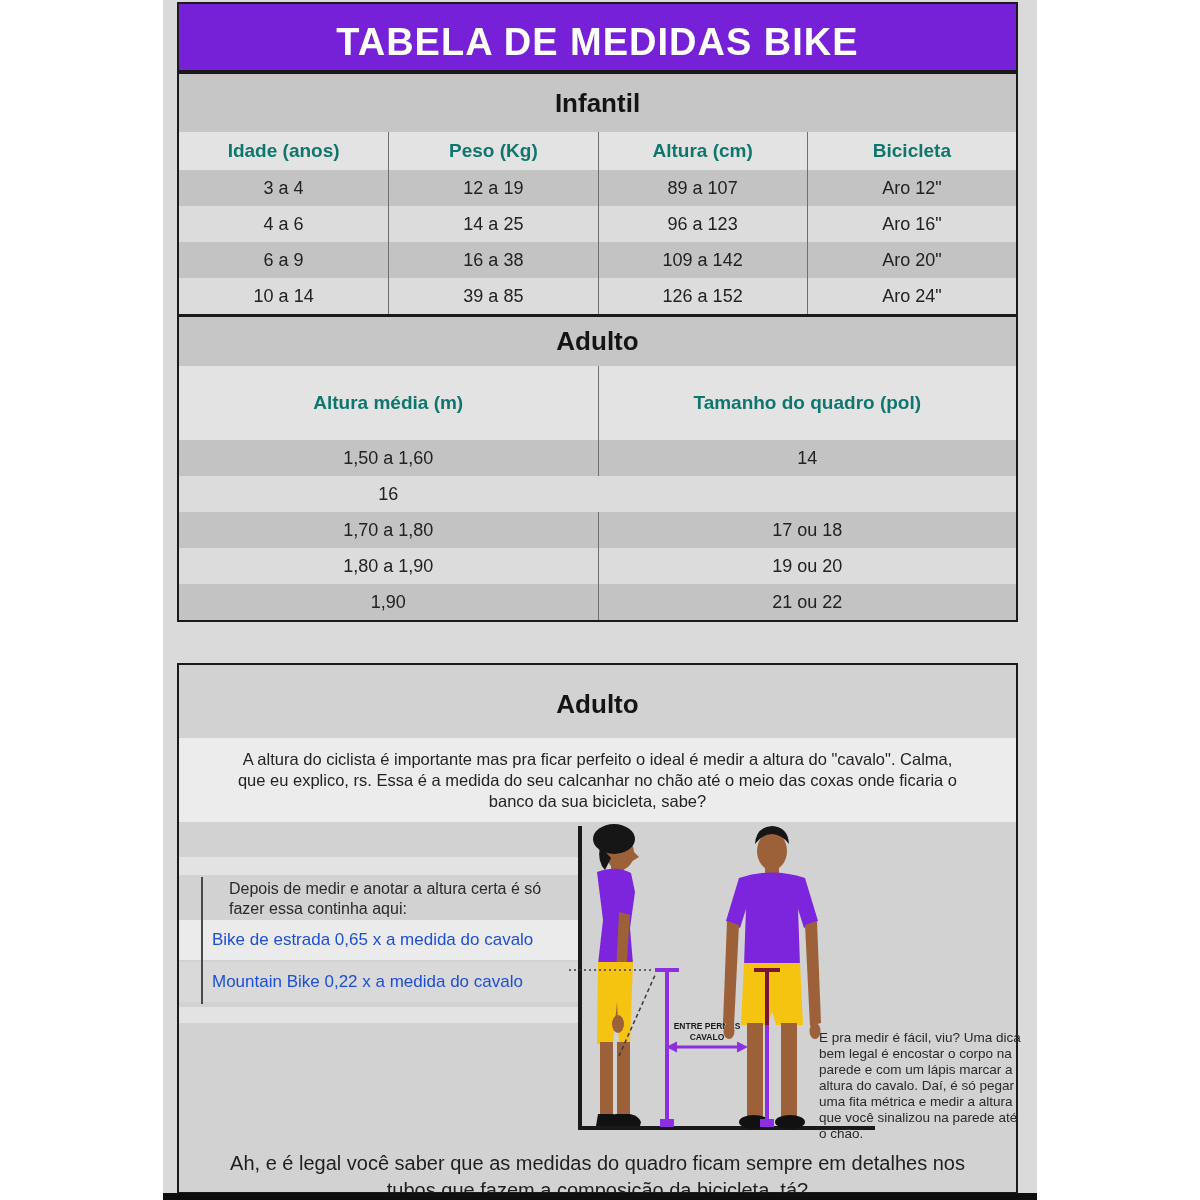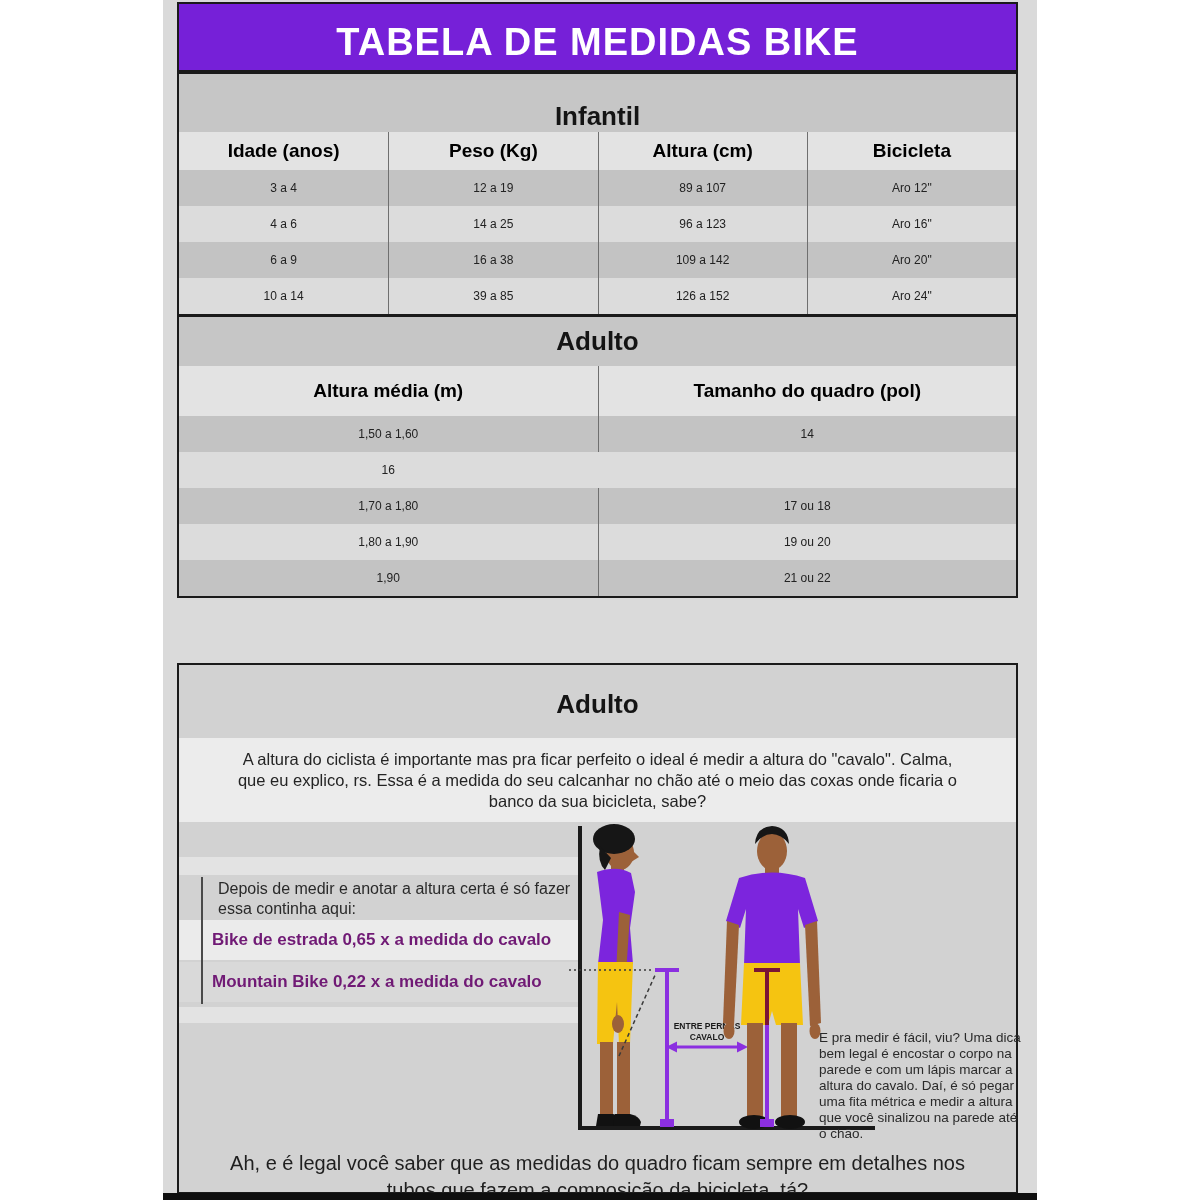--- a/index.html
+++ b/index.html
@@ -17,56 +17,56 @@
   
   .purple-header { top:2px; height:70px; background:#7620d8; }
   .main-title {
     text-align:center; padding-top:17px; color:#ffffff;
     font-size:38px; font-weight:bold; letter-spacing:1px;
   }
 
   
   .tables-box { top:72px; background:#dbdbdb; }
   .section-band { background:#c6c6c6; display:flex; align-items:center; justify-content:center; }
-  .section-band.first { height:58px;align-items:flex-end; }
+  .section-band.first { height:58px; }
   .section-band.second { height:52px; border-top:3px solid #1a1a1a; }
   .section-title { font-size:26px; font-weight:bold; color:#141414; }
   .trow { display:flex; width:100%; }
   .trow .cell {
     display:flex; align-items:center; justify-content:center;
-    font-size:12px; color:#222;
-  }
-  .thead .cell { font-weight:bold; font-size:19px; color:#000000; }
+    font-size:18px; color:#222;
+  }
+  .thead .cell { font-weight:bold; font-size:19px; color:#0f766e; }
   .cols4 .cell { width:25%; }
   .cols2 .cell { width:50%; }
   .trow .cell + .cell { border-left:1px solid #6f6f6f;text-align:center; }
   .thead4 { height:38px; background:#e3e3e3; }
-  .thead2 { height:50px; background:#e3e3e3; }
+  .thead2 { height:74px; background:#e3e3e3; }
   .r36 { height:36px; }
   .dark  { background:#c3c3c3; }
   .light { background:#dcdcdc; }
 
   
   .info-box { top:663px; height:531px; background:#d2d2d2; }
   .info-title-band { height:73px; display:flex; align-items:center; justify-content:center; padding-top:6px; }
   .info-intro-band {
     height:84px; background:#ececec; display:flex; align-items:center; justify-content:center;
   }
   .info-intro-band p {
     max-width:720px; text-align:center; font-size:16.5px; line-height:21px; color:#242424;
   }
   .illustration-area { position:relative; width:100%; height:382px; }
   .stripe { position:absolute; left:0; width:400px; }
   .stripe-light-1 { top:35px;  height:18px; background:#e3e3e3; }
-  .steps-intro    { top:55px;  height:43px; background:#d2d2d2; padding:2px 0 0 39px;
+  .steps-intro    { top:55px;  height:43px; background:#d2d2d2; padding:2px 0 0 50px;
                     font-size:16px; line-height:20px; color:#2a2a2a; width:400px; position:absolute; }
   .formula-road   { top:98px;  height:40px; background:#ebebeb; }
   .formula-mtb    { top:140px; height:40px; background:#d9d9d9;text-align:right; }
   .formula { display:flex; align-items:center; padding-left:33px;
-             font-size:17px; font-weight:bold; color:#701a75; }
+             font-size:17px; font-weight:normal; color:#1d4ed8; }
   .stripe-light-2 { top:185px; height:16px; background:#e3e3e3; }
   .vline { position:absolute; left:22px; top:55px; width:2px; height:127px; background:#4a4a4a; }
 
   .figures-svg { position:absolute; left:388px; top:-2px; }
 
   .measure-tip {
     position:absolute; left:640px; top:208px; width:208px;
     font-size:13.5px; line-height:16px; color:#2a2a2a;
   }
   .footer-note {

